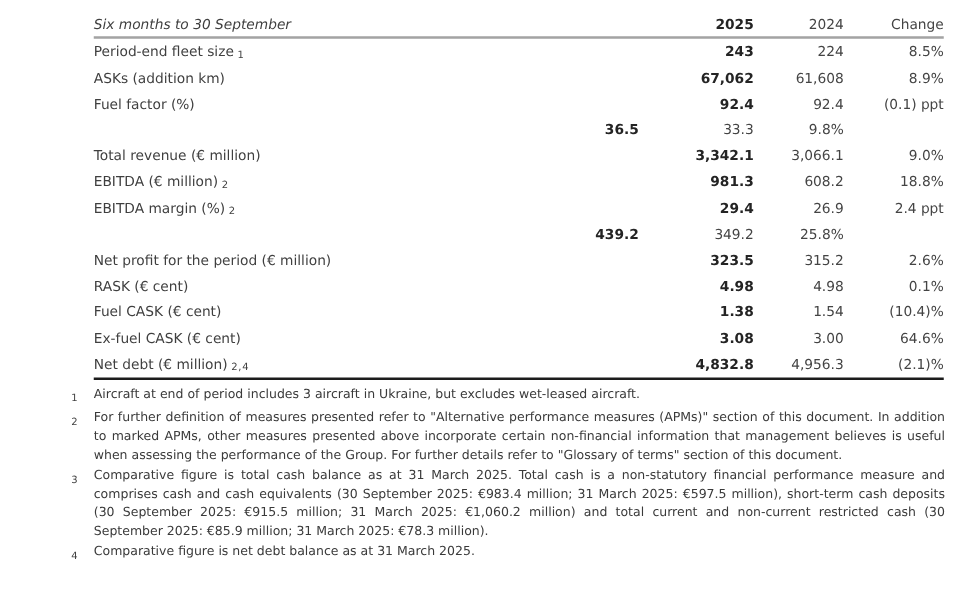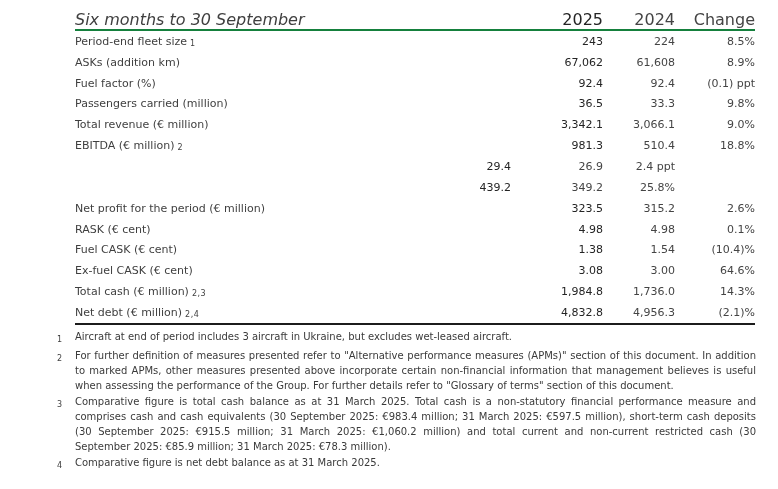--- a/index.html
+++ b/index.html
@@ -18,37 +18,37 @@
   
   .fin-table {
     margin-left: 18px;
     width: 680px;
   }
   .thead-row {
     display: grid;
     grid-template-columns: 1fr 92px 72px 80px;
     align-items: center;
     height: 21px;
-    border-bottom: 2px solid #15803d;
-    font-size: 16px;
+    border-bottom: 2px solid #a3a3a3;
+    font-size: 11px;
   }
   .thead-row .period {
     font-style: italic;
     color: #3f3f3f;
   }
   .trow {
     display: grid;
     grid-template-columns: 1fr 92px 72px 80px;
     align-items: center;
     height: 20.85px;
     font-size: 11px;
   }
   .rows-wrap { border-bottom: 2px solid #1c1c1c; }
   .cell.num, .thead-row .num { text-align: right; white-space: nowrap; }
-  .bold { font-weight: normal; color: #242424; }
+  .bold { font-weight: bold; color: #242424; }
   .cell.label { color: #3f3f3f; white-space: nowrap; }
   .sup {
     font-size: 8px;
     color: #3f3f3f;
     margin-left: 3px;
     position: relative;
     top: 1px;
     letter-spacing: 0.5px;
   }
   
@@ -101,41 +101,41 @@
   </div>
 
   <div class="trow">
     <div class="cell label"><span class="lbl">Fuel factor (%)</span></div>
     <div class="cell num bold">92.4</div>
     <div class="cell num">92.4</div>
     <div class="cell num">(0.1) ppt</div>
   </div>
 
   <div class="trow">
-    <div class="cell label"><span class="lbl">Passengers carried (million)</span></div>
     <div class="cell num bold">36.5</div>
     <div class="cell num">33.3</div>
     <div class="cell num">9.8%</div>
   </div>
 
   <div class="trow">
     <div class="cell label"><span class="lbl">Total revenue (€ million)</span></div>
     <div class="cell num bold">3,342.1</div>
     <div class="cell num">3,066.1</div>
     <div class="cell num">9.0%</div>
   </div>
 
   <div class="trow">
     <div class="cell label"><span class="lbl">EBITDA (€ million)</span><span class="sup">2</span></div>
     <div class="cell num bold">981.3</div>
-    <div class="cell num">510.4</div>
+    <div class="cell num">608.2</div>
     <div class="cell num">18.8%</div>
   </div>
 
   <div class="trow">
+    <div class="cell label"><span class="lbl">EBITDA margin (%)</span><span class="sup">2</span></div>
     <div class="cell num bold">29.4</div>
     <div class="cell num">26.9</div>
     <div class="cell num">2.4 ppt</div>
   </div>
 
   <div class="trow">
     <div class="cell num bold">439.2</div>
     <div class="cell num">349.2</div>
     <div class="cell num">25.8%</div>
   </div>
@@ -162,26 +162,20 @@
     <div class="cell num">(10.4)%</div>
   </div>
 
   <div class="trow">
     <div class="cell label"><span class="lbl">Ex-fuel CASK (€ cent)</span></div>
     <div class="cell num bold">3.08</div>
     <div class="cell num">3.00</div>
     <div class="cell num">64.6%</div>
   </div>
 
-  <div class="trow">
-    <div class="cell label"><span class="lbl">Total cash (€ million)</span><span class="sup">2,3</span></div>
-    <div class="cell num bold">1,984.8</div>
-    <div class="cell num">1,736.0</div>
-    <div class="cell num">14.3%</div>
-  </div>
 
   <div class="trow">
     <div class="cell label"><span class="lbl">Net debt (€ million)</span><span class="sup">2,4</span></div>
     <div class="cell num bold">4,832.8</div>
     <div class="cell num">4,956.3</div>
     <div class="cell num">(2.1)%</div>
   </div>
 </div>
   </div>
 

